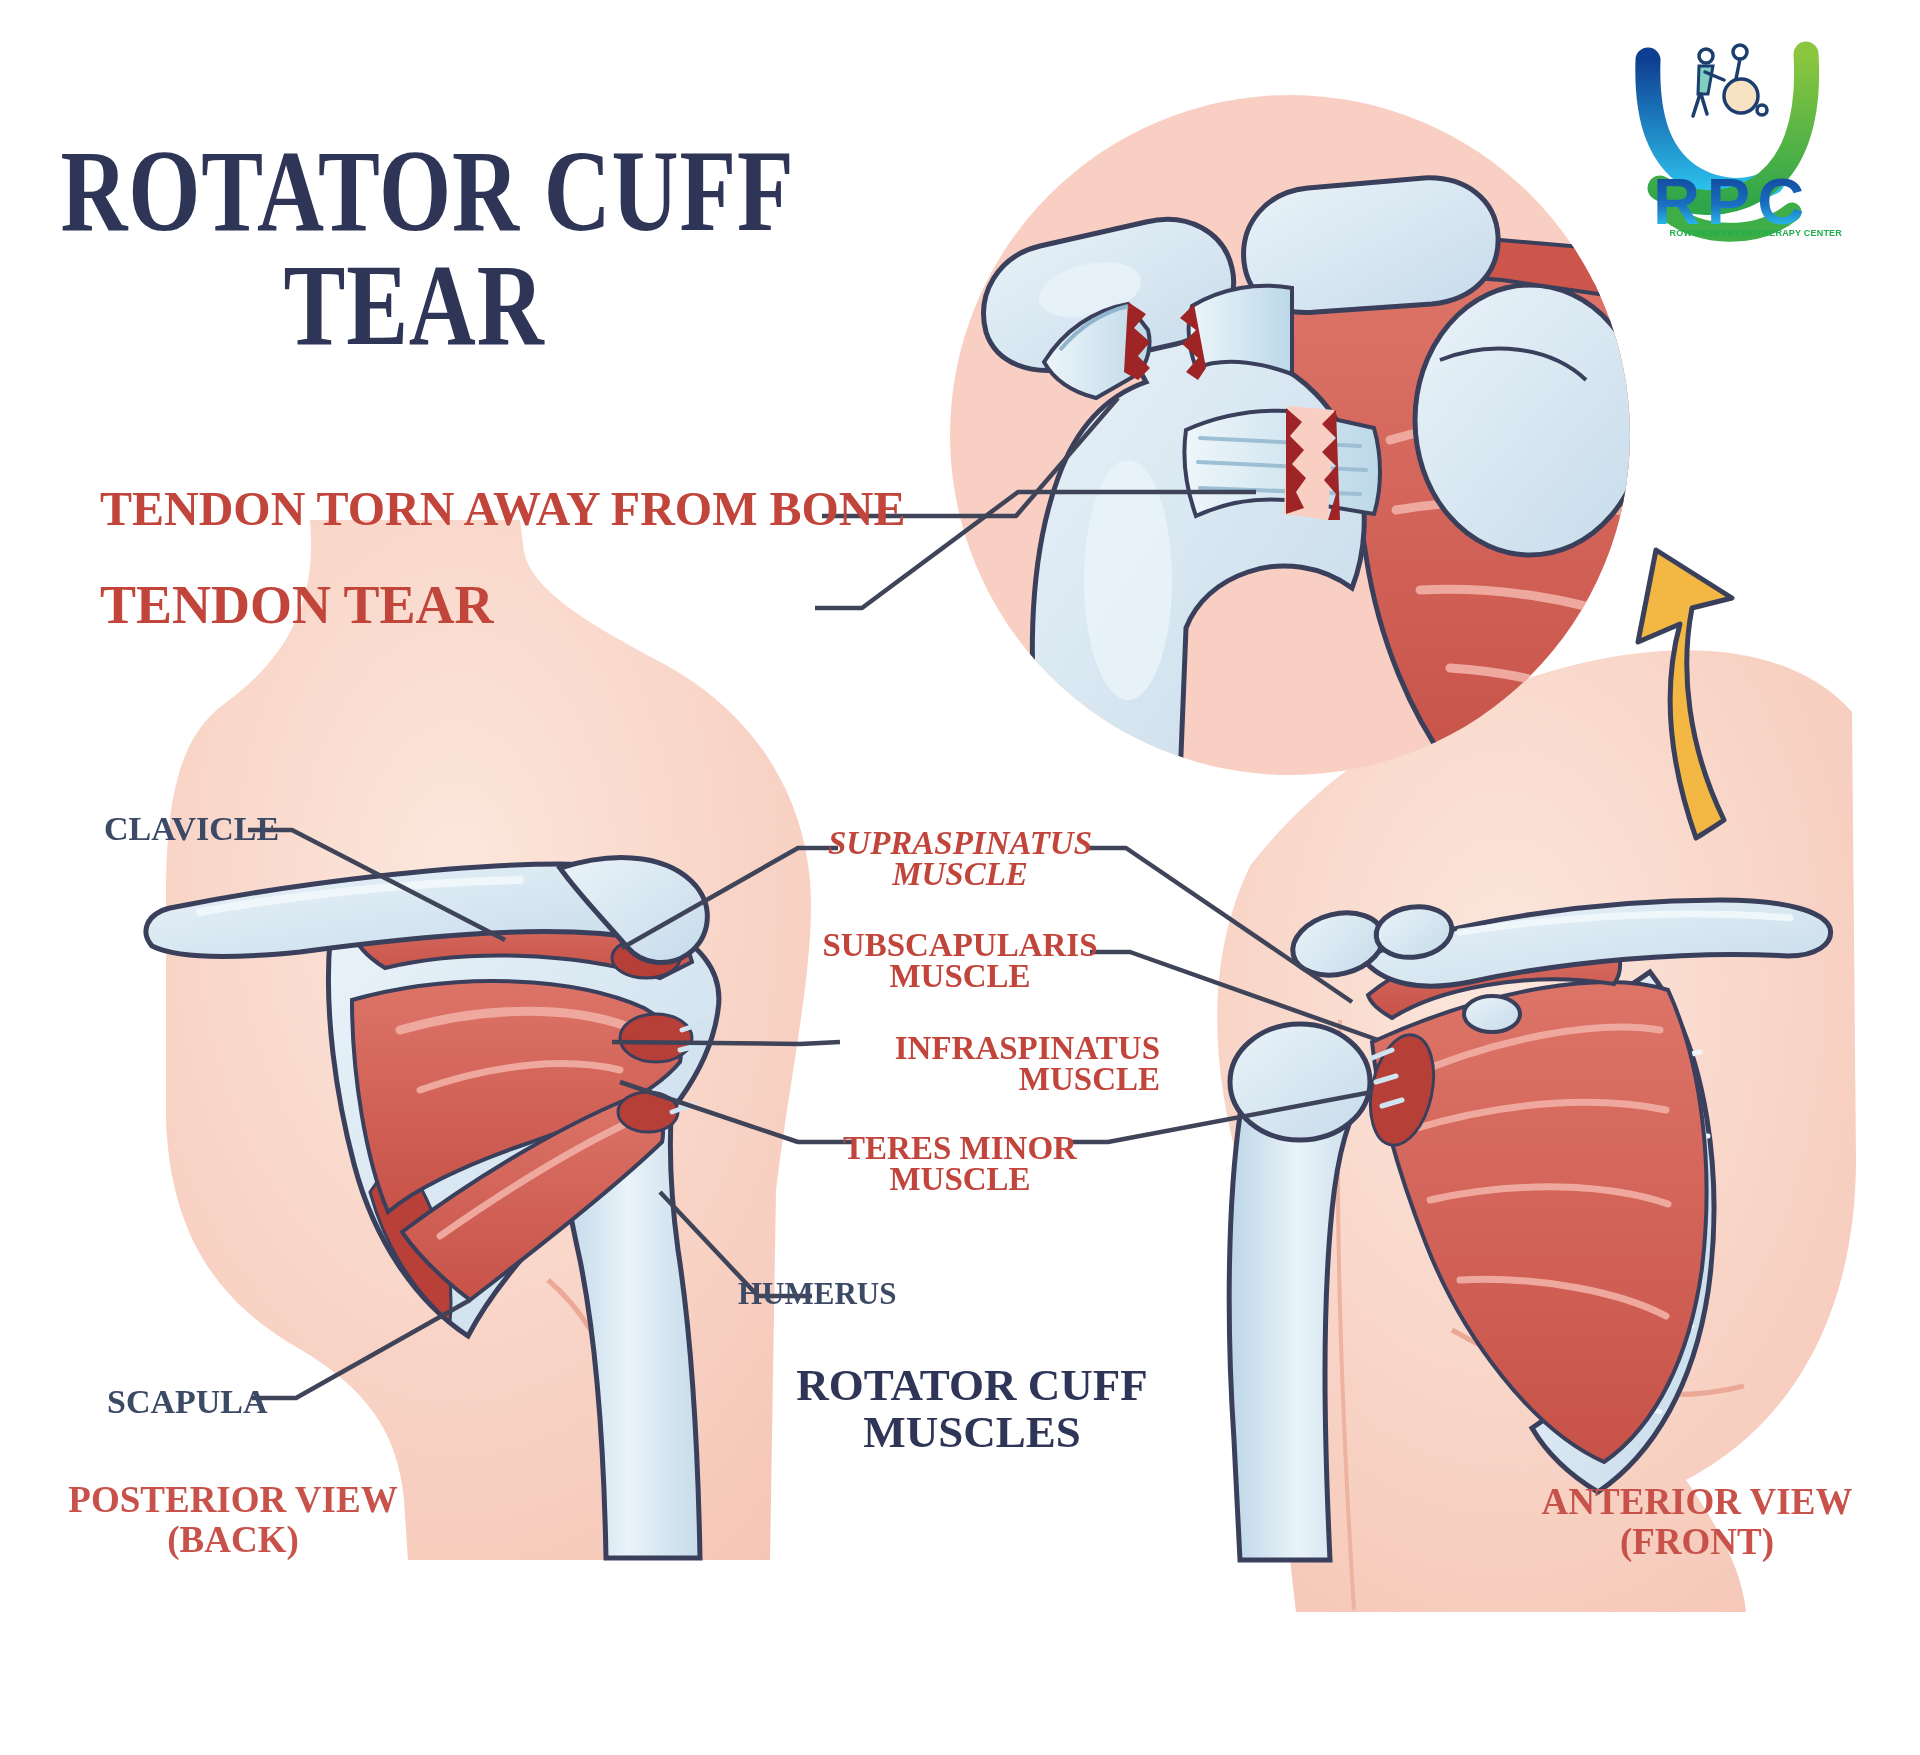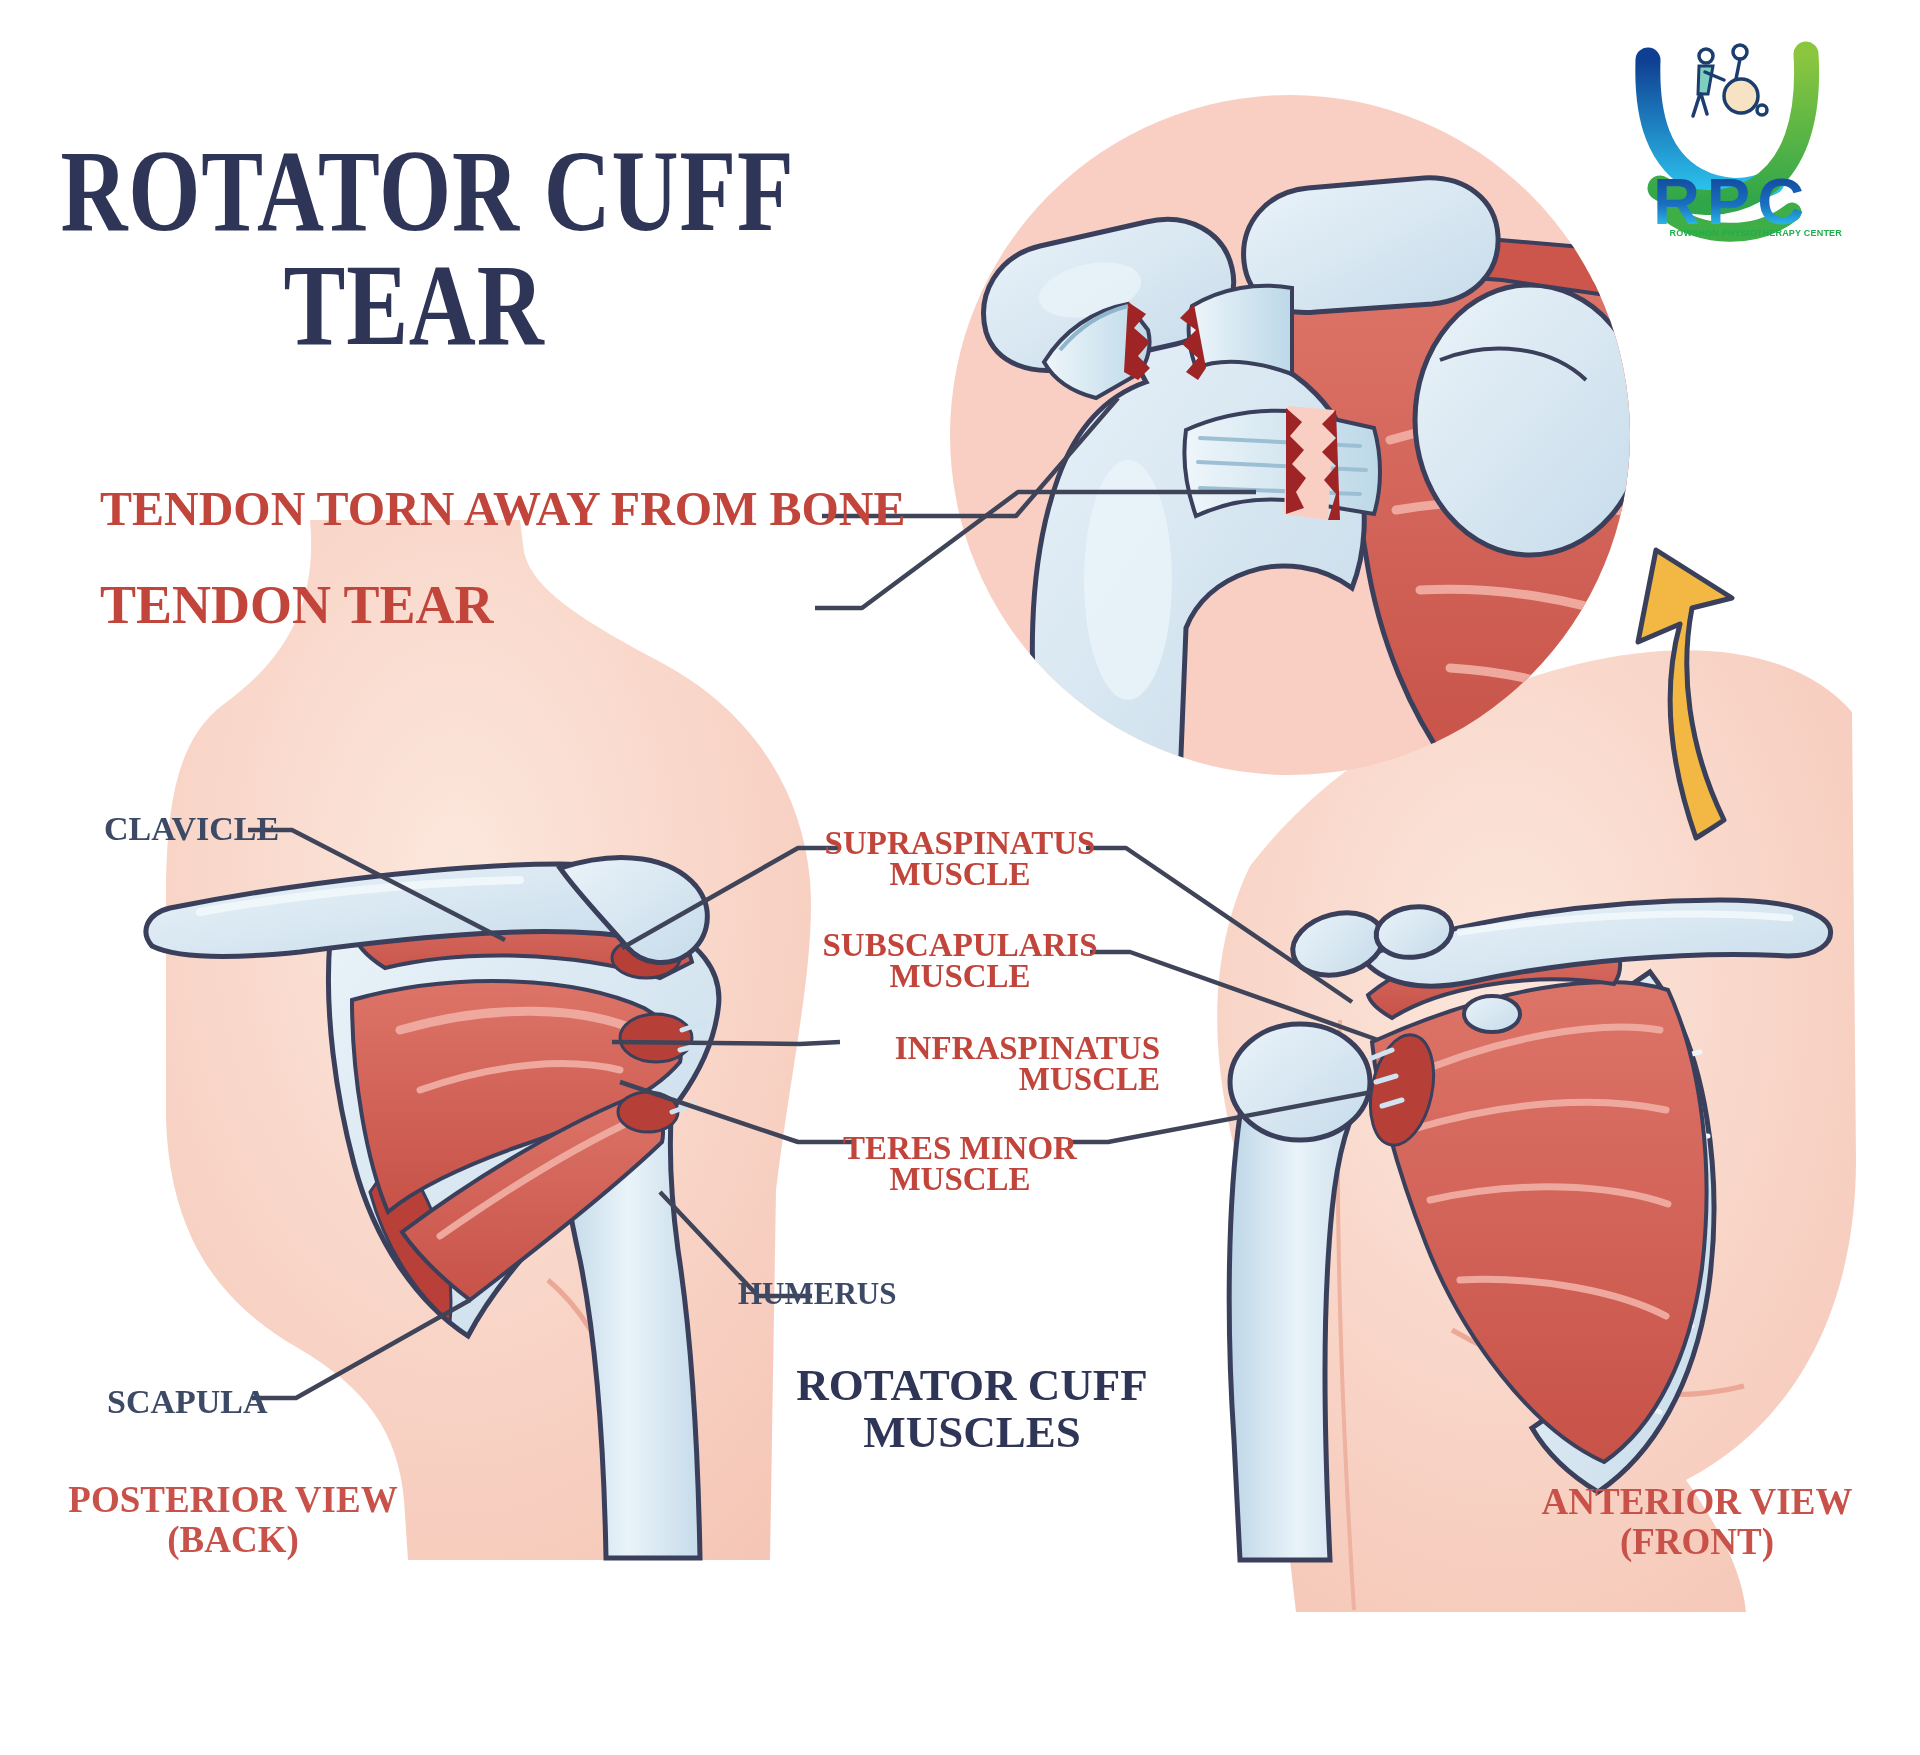--- a/index.html
+++ b/index.html
@@ -31,21 +31,21 @@
     left:100px;top:582px;width:703px;
     text-align:left;font-size:54px;line-height:46px;
   }
   .lbl-clavicle{left:104px;top:778px;font-size:34px;margin-top:32px;}
   .lbl-scapula{left:107px;top:1383px;font-size:34px;}
   .lbl-humerus{left:738px;top:1276px;width:300px;text-align:left;font-size:31px;color:#3d4a66;}
   .muscle-label{
     left:760px;width:400px;text-align:center;
     font-size:33px;line-height:31px;color:#c2453c;
   }
-  .m0{top:828px;} .m1{top:930px;} .m2{top:1033px;text-align:right;} .m3{top:1133px;}
+  .m0{top:828px;font-style:italic;} .m1{top:930px;} .m2{top:1033px;text-align:right;} .m3{top:1133px;}
   .section-title{
     left:712px;top:1362px;width:520px;text-align:center;
     font-size:45px;line-height:47px;color:#2f3557;
   }
   .view-caption{
     width:400px;text-align:center;
     font-size:37px;line-height:40px;color:#c8524a;
   }
   .cap-post{left:33px;top:1480px;}
   .cap-ant{left:1497px;top:1482px;}

